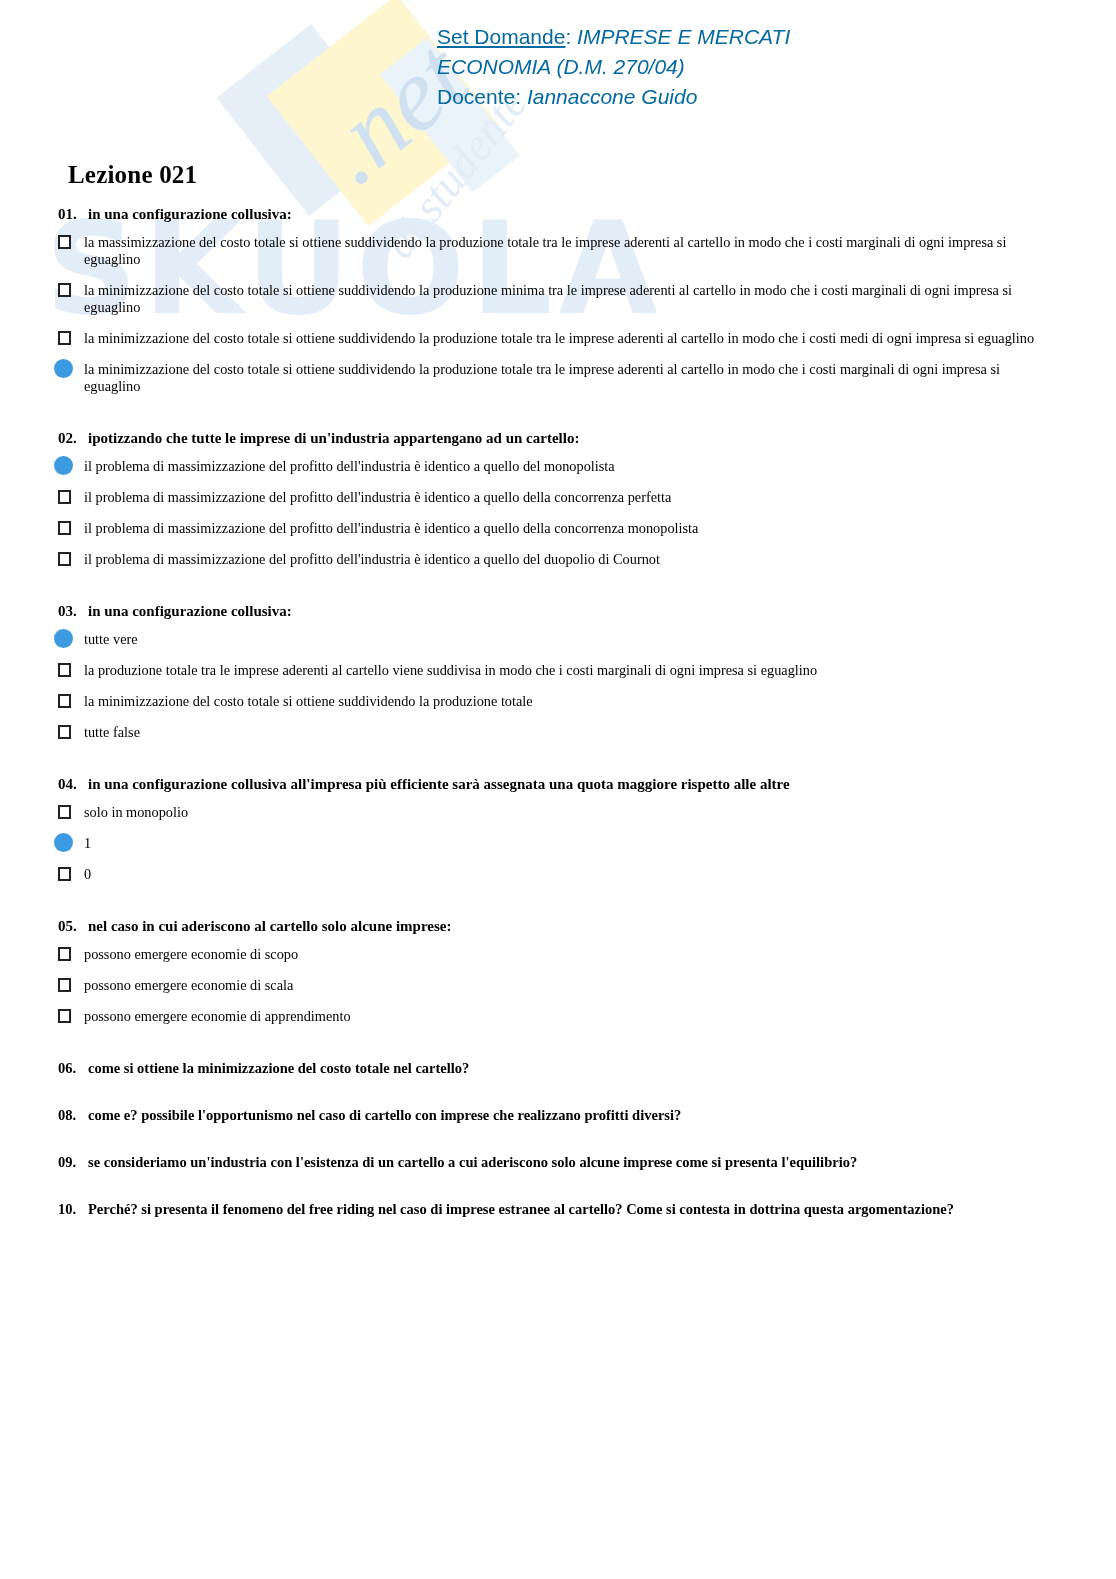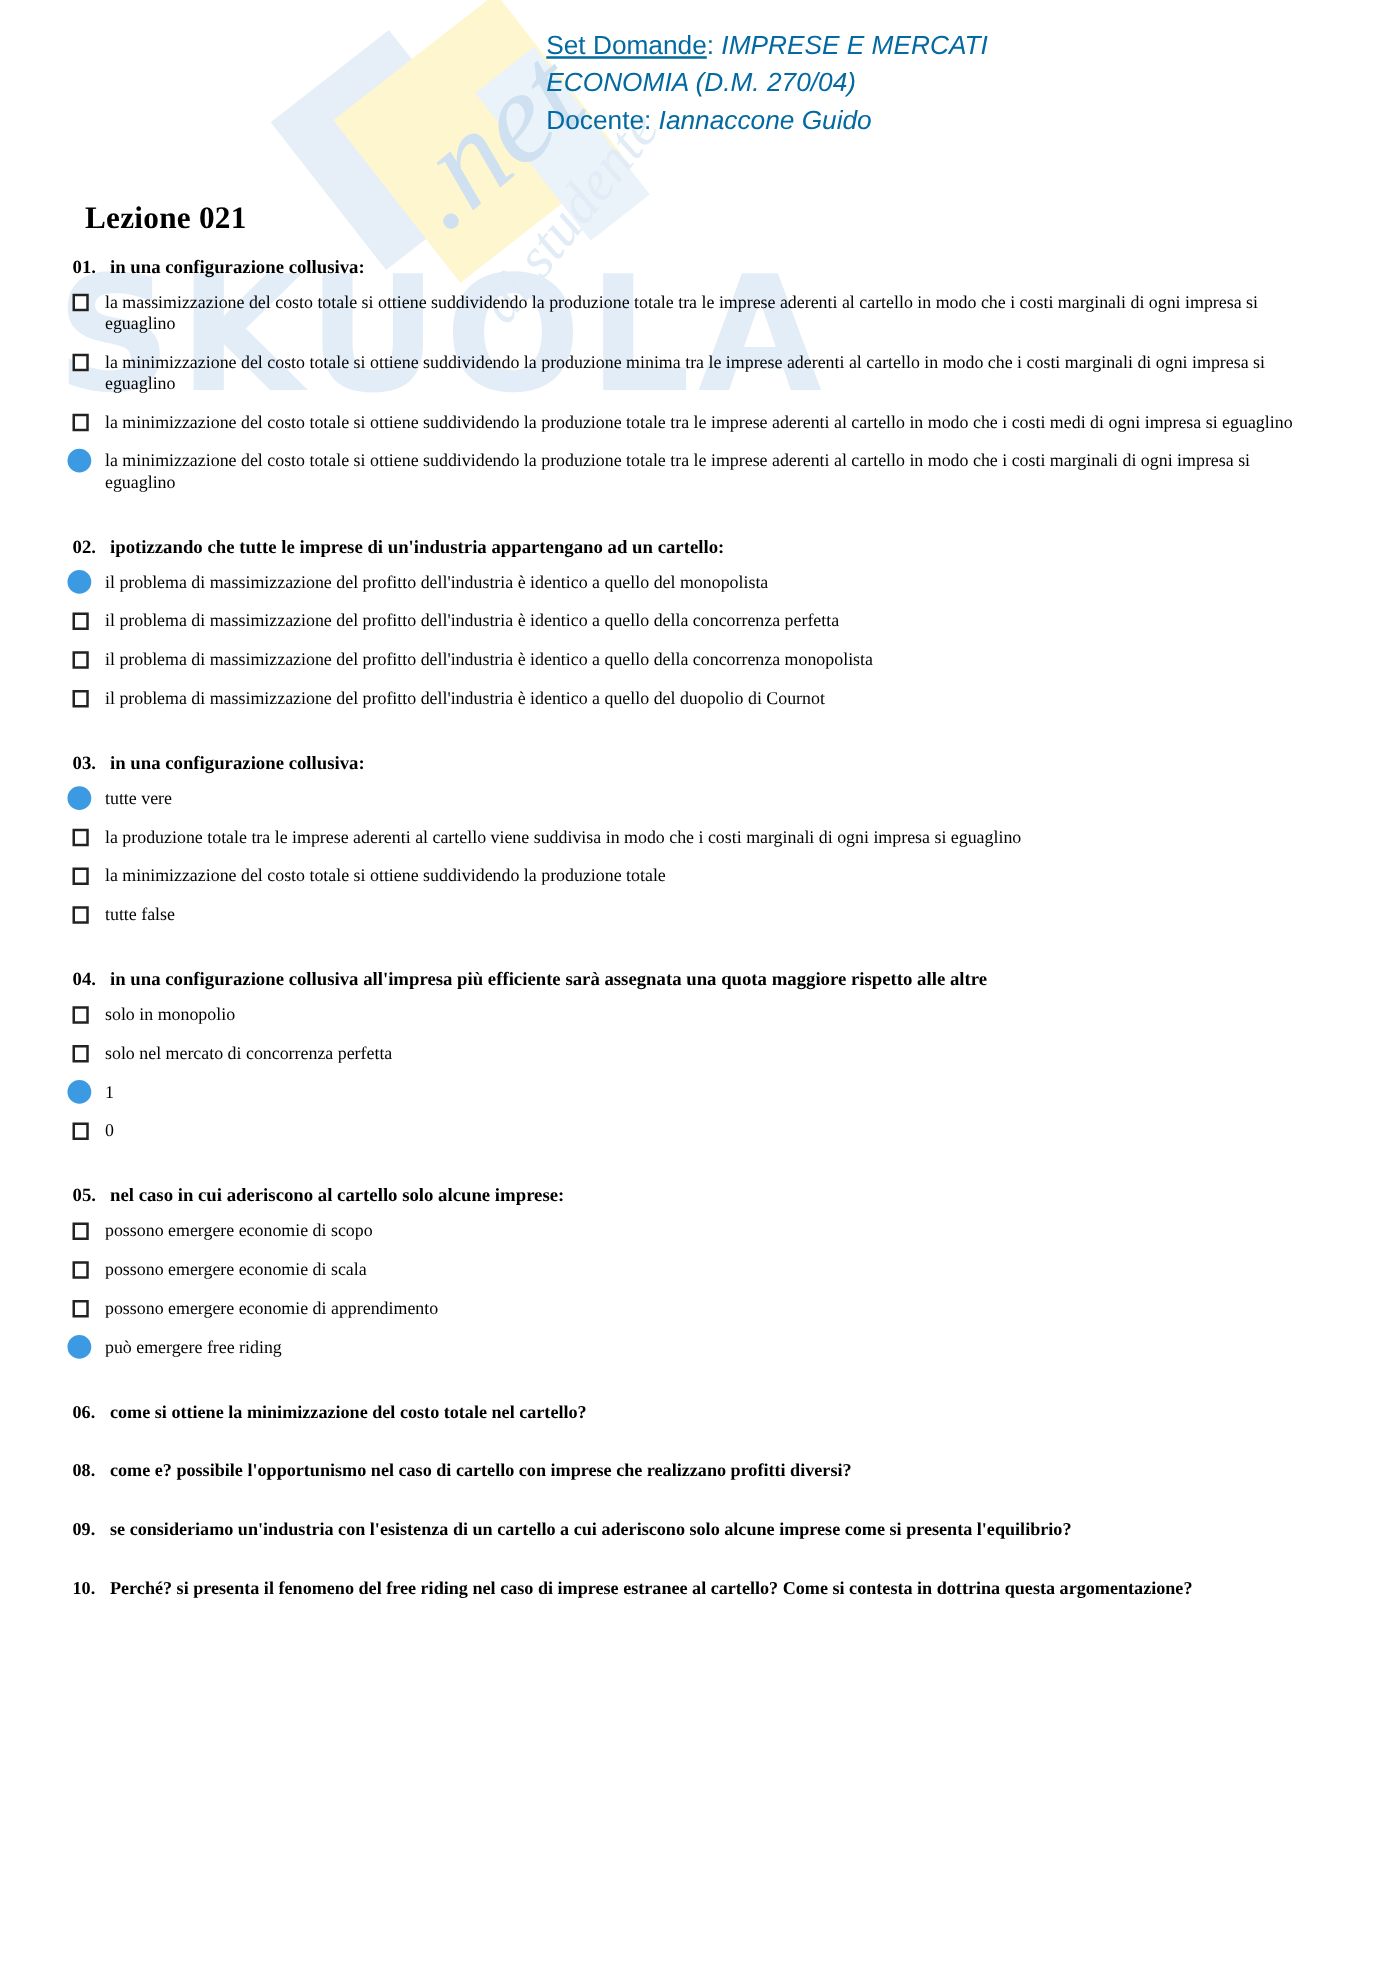--- a/index.html
+++ b/index.html
@@ -291,24 +291,20 @@
       <div class="question">
         <div class="q-head">
           <span class="q-num">04.</span><span class="q-text">in una configurazione collusiva all'impresa più efficiente sarà assegnata una quota maggiore rispetto alle altre</span>
         </div>
         <div class="options">
           <div class="option">
             <span class="mark unchecked"></span>
             <span class="opt-text">solo in monopolio</span>
           </div>
           <div class="option">
-            <span class="mark unchecked"></span>
-            <span class="opt-text">solo nel mercato di concorrenza perfetta</span>
-          </div>
-          <div class="option">
             <span class="mark checked"></span>
             <span class="opt-text">1</span>
           </div>
           <div class="option">
             <span class="mark unchecked"></span>
             <span class="opt-text">0</span>
           </div>
         </div>
       </div>
 
@@ -323,24 +319,20 @@
             <span class="mark unchecked"></span>
             <span class="opt-text">possono emergere economie di scopo</span>
           </div>
           <div class="option">
             <span class="mark unchecked"></span>
             <span class="opt-text">possono emergere economie di scala</span>
           </div>
           <div class="option">
             <span class="mark unchecked"></span>
             <span class="opt-text">possono emergere economie di apprendimento</span>
-          </div>
-          <div class="option">
-            <span class="mark checked"></span>
-            <span class="opt-text">può emergere free riding</span>
           </div>
         </div>
       </div>
 
       <div class="q-gap"></div>
 
       <div class="open-question">
         <span class="q-num">06.</span><span class="q-text">come si ottiene la minimizzazione del costo totale nel cartello?</span>
       </div>
       <div class="open-question">

